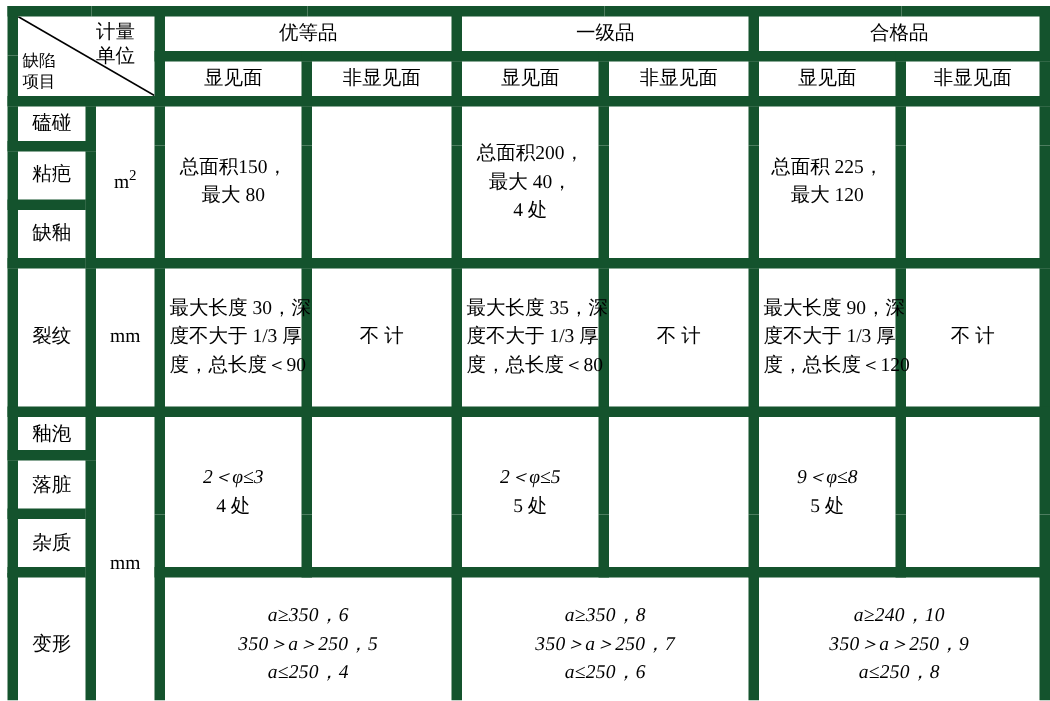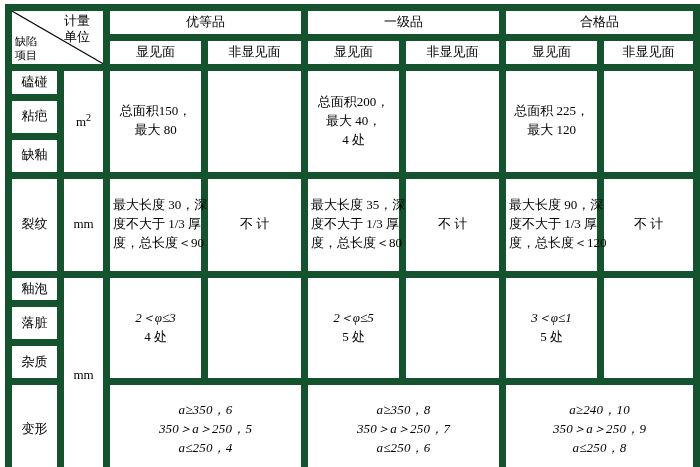--- a/index.html
+++ b/index.html
@@ -215,21 +215,21 @@
         <span class="ln"></span>
       </td>
       <td class="cellnote" rowspan="3">
         <span class="ln italic">2＜φ≤5</span>
         <span class="ln">5 处</span>
       </td>
       <td class="cellnote" rowspan="3">
         <span class="ln"></span>
       </td>
       <td class="cellnote" rowspan="3">
-        <span class="ln italic">3＜φ≤1</span>
+        <span class="ln italic">9＜φ≤8</span>
         <span class="ln">5 处</span>
       </td>
       <td class="cellnote" rowspan="3">
         <span class="ln"></span>
       </td>
     </tr>
     <tr>
       <td class="rowlabel tall">落脏</td>
     </tr>
     <tr>

